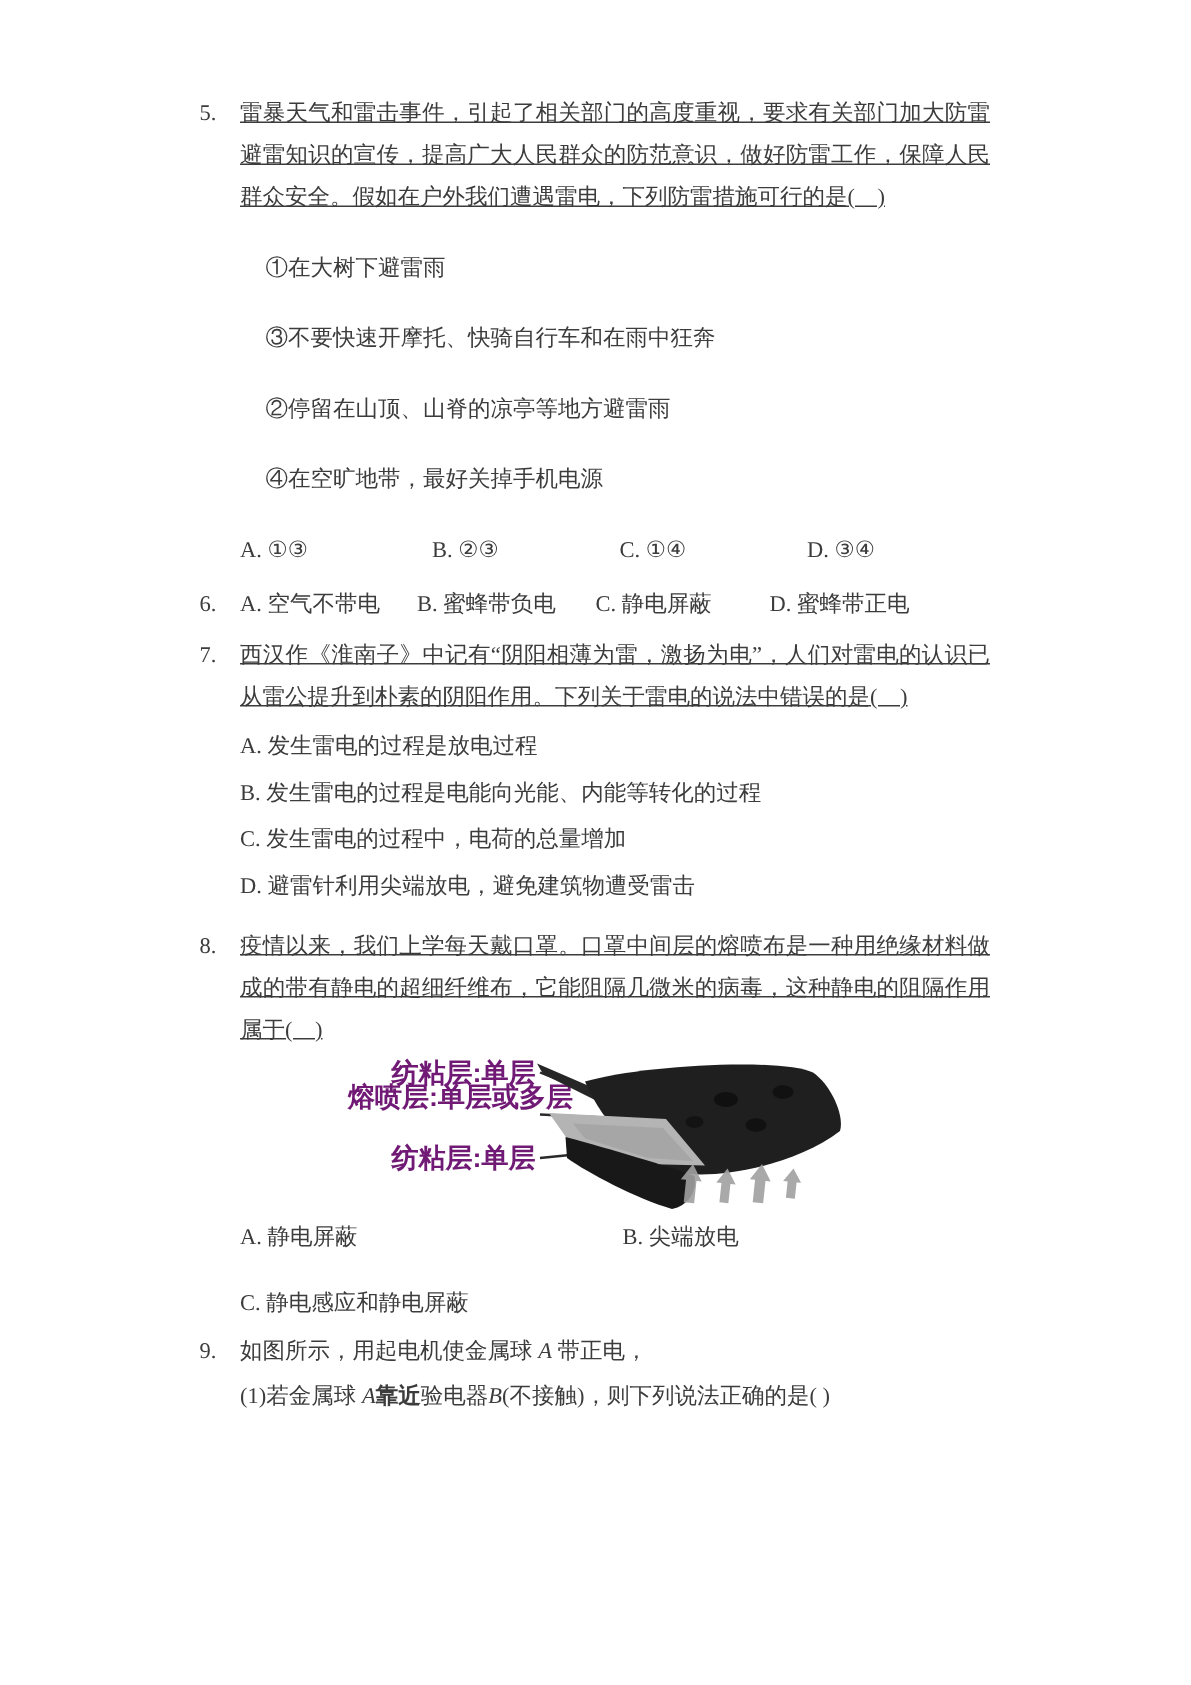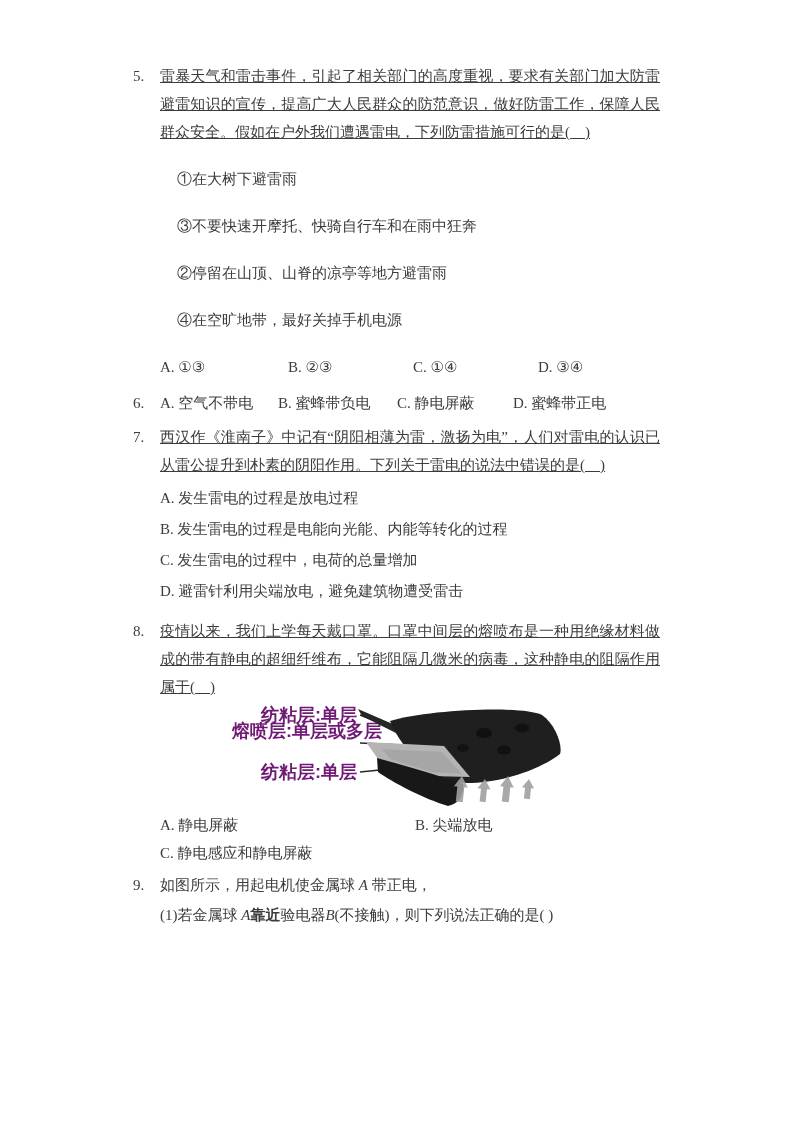--- a/index.html
+++ b/index.html
@@ -30,21 +30,21 @@
 
   
   .sub-items { margin:6px 0 0 17px; }
   .sub-items p { margin:19px 0; line-height:28px; }
   .sub-items p:first-child { margin-top:19px; }
 
   
   .choice-row { display:grid; line-height:28px; }
   .choice-row.cols-q5 { grid-template-columns:128px 125px 125px auto; margin-top:13px; }
   .choice-row.cols-q6 { grid-template-columns:118px 119px 116px auto; margin-top:0; }
-  .choice-row.cols-q8 { grid-template-columns:255px auto; row-gap:0; margin-top:3px; }
+  .choice-row.cols-q8 { grid-template-columns:255px auto; row-gap:16px; margin-top:3px; }
 
   
   .opt-list { margin:0; }
   .opt-list p { margin:0; line-height:31px; }
   .opt-list p:first-child { margin-top:4px; }
 
   
   .figure {
     position:relative;
     width:410px; height:104px;

